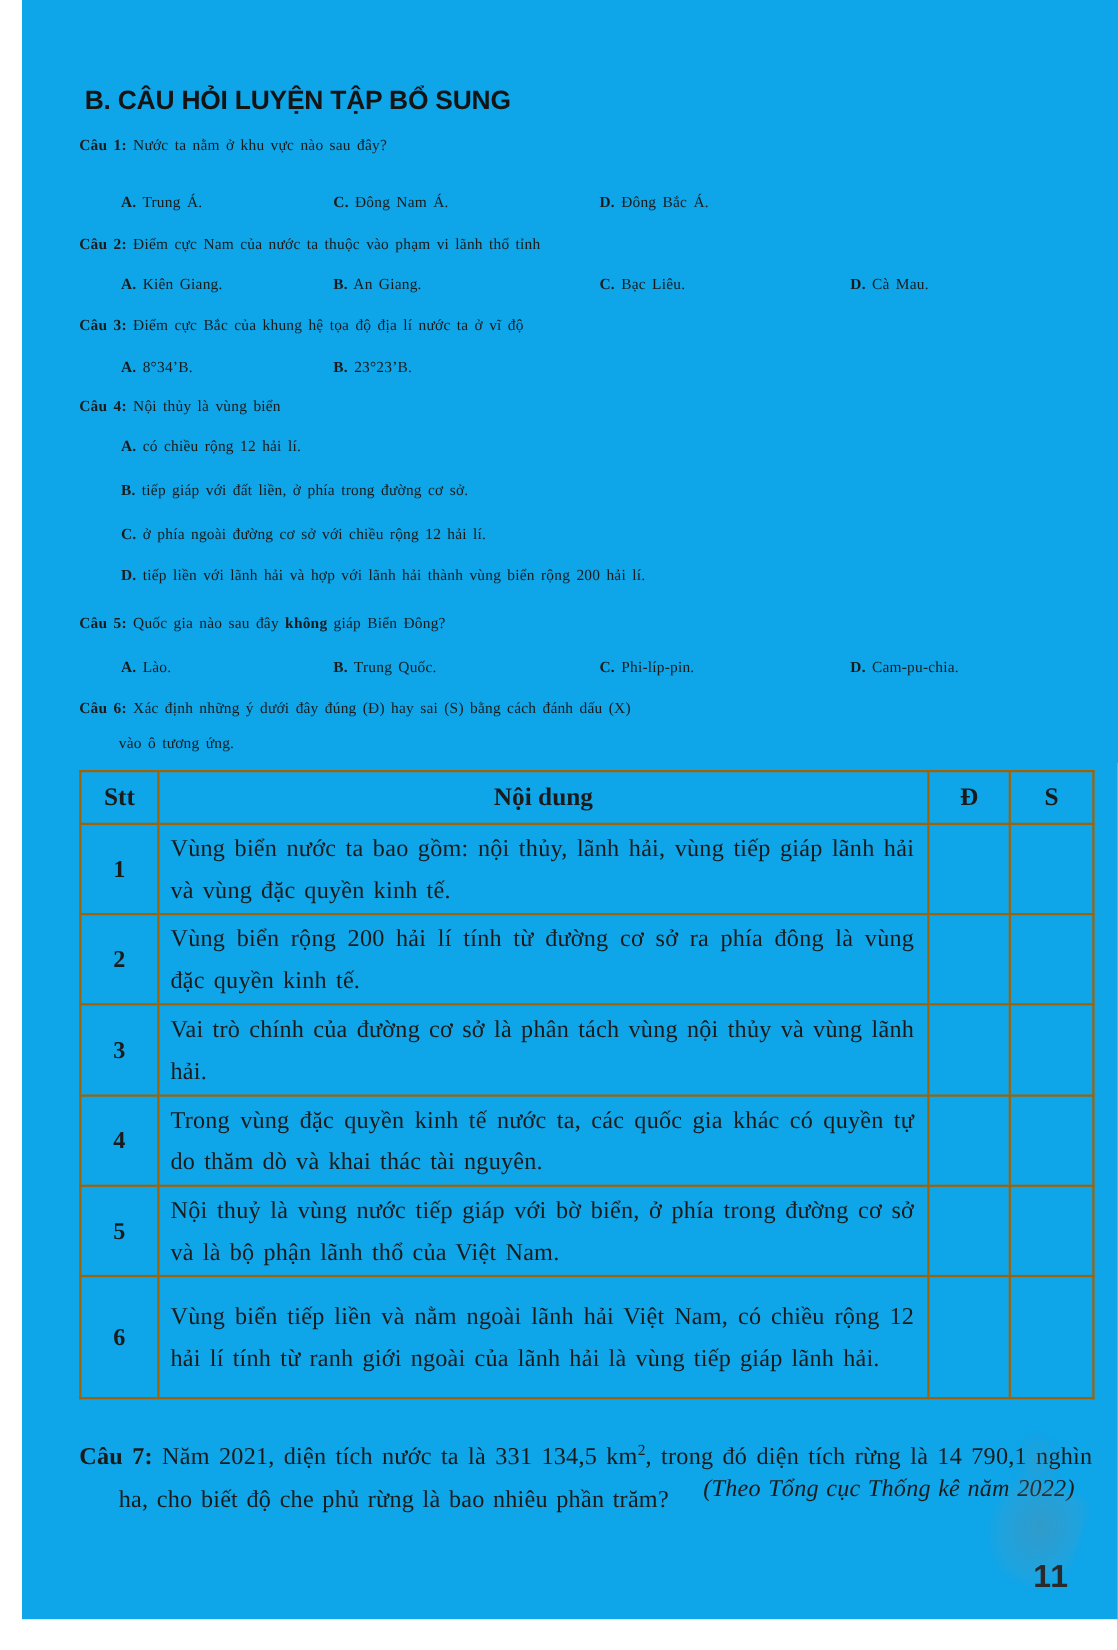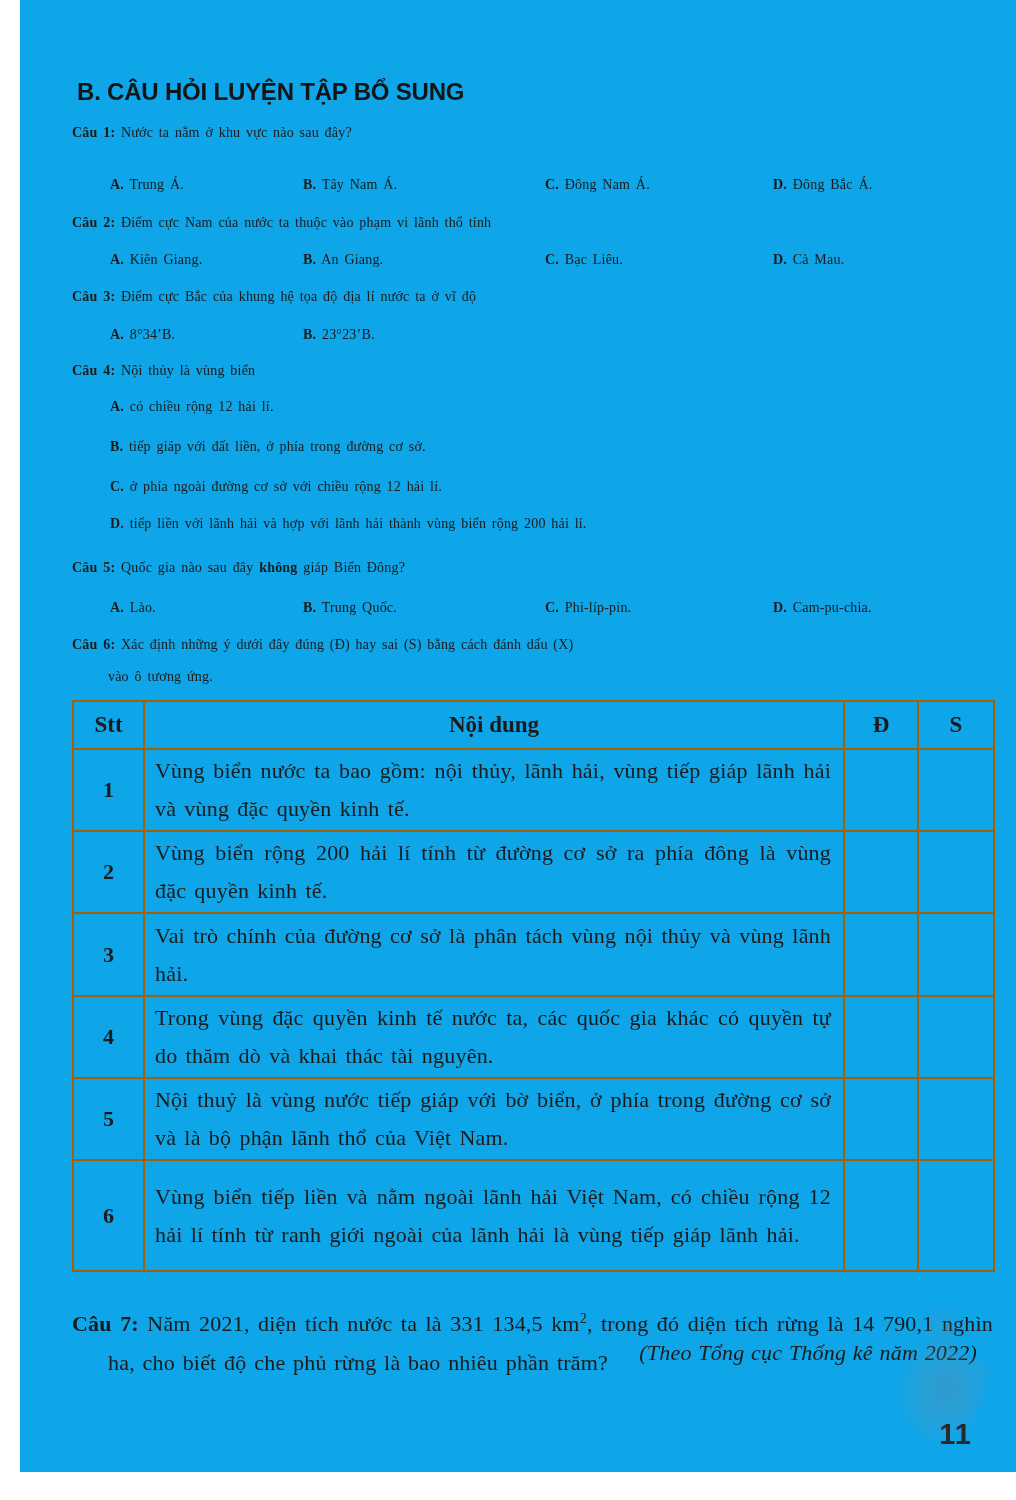--- a/index.html
+++ b/index.html
@@ -83,21 +83,20 @@
 </head>
 <body>
 
 <div class="page">
 
   <div class="heading">B. CÂU HỎI LUYỆN TẬP BỔ SUNG</div>
 
   <div class="tline" style="top:113px"><span class="qlabel">Câu 1:</span> <span>Nước ta nằm ở khu vực nào sau đây?</span></div>
   <div class="tline opt-row" style="top:165px">
     <span><span class="optlabel">A.</span> <span>Trung Á.</span></span>
-    <span><span class="optlabel">B.</span> <span>Tây Nam Á.</span></span>
     <span><span class="optlabel">C.</span> <span>Đông Nam Á.</span></span>
     <span><span class="optlabel">D.</span> <span>Đông Bắc Á.</span></span>
   </div>
 
   <div class="tline" style="top:203px"><span class="qlabel">Câu 2:</span> <span>Điểm cực Nam của nước ta thuộc vào phạm vi lãnh thổ tỉnh</span></div>
   <div class="tline opt-row" style="top:240px">
     <span><span class="optlabel">A.</span> <span>Kiên Giang.</span></span>
     <span><span class="optlabel">B.</span> <span>An Giang.</span></span>
     <span><span class="optlabel">C.</span> <span>Bạc Liêu.</span></span>
     <span><span class="optlabel">D.</span> <span>Cà Mau.</span></span>

